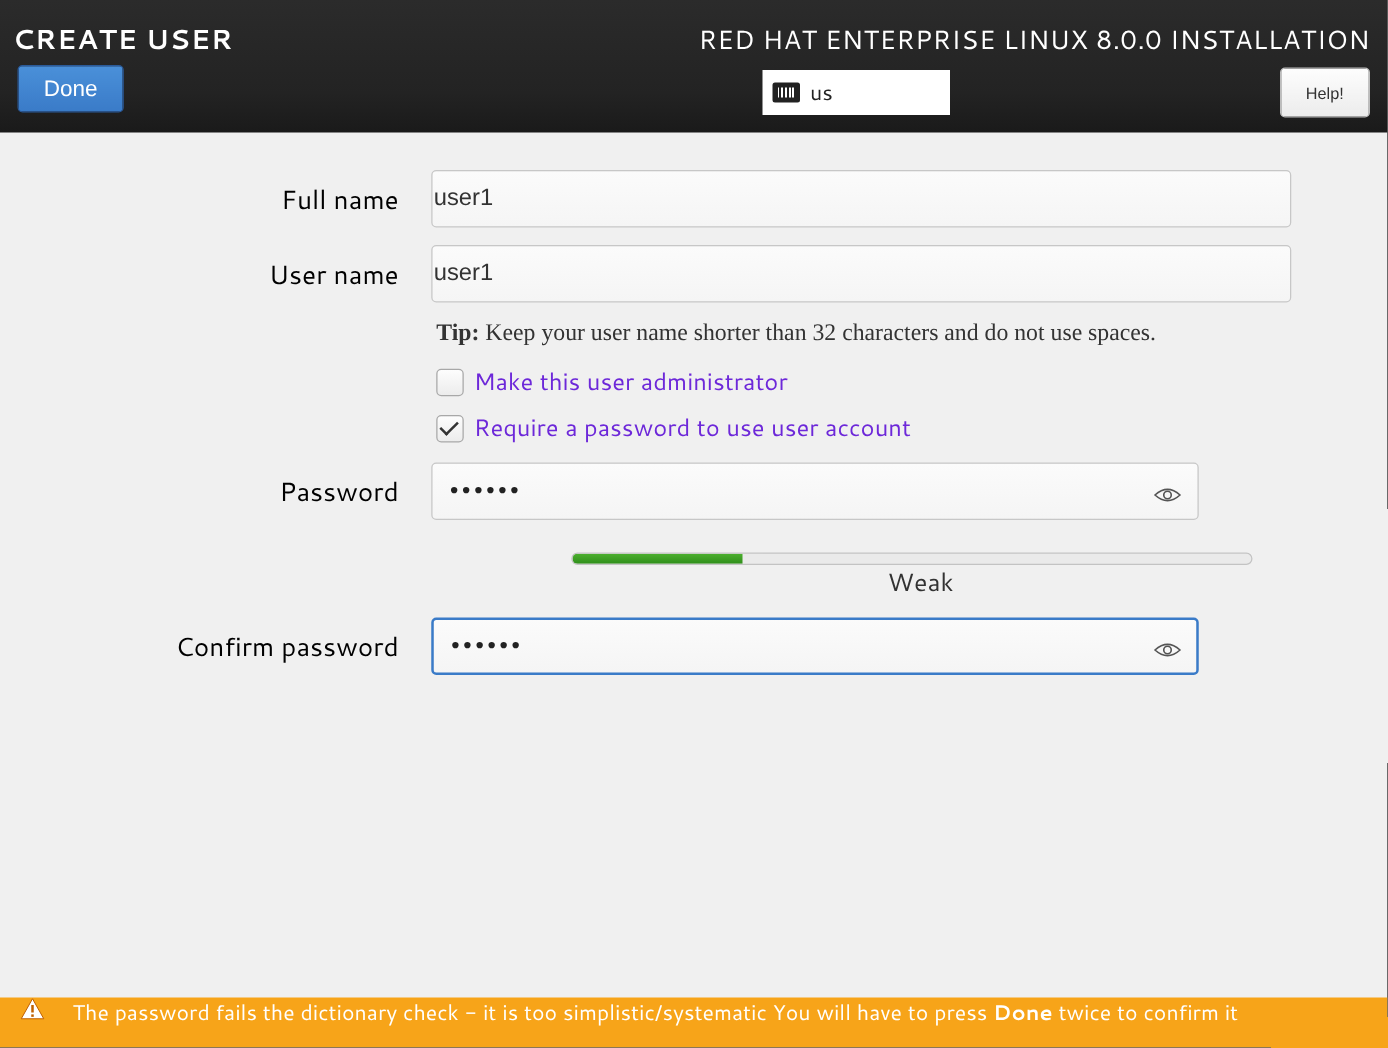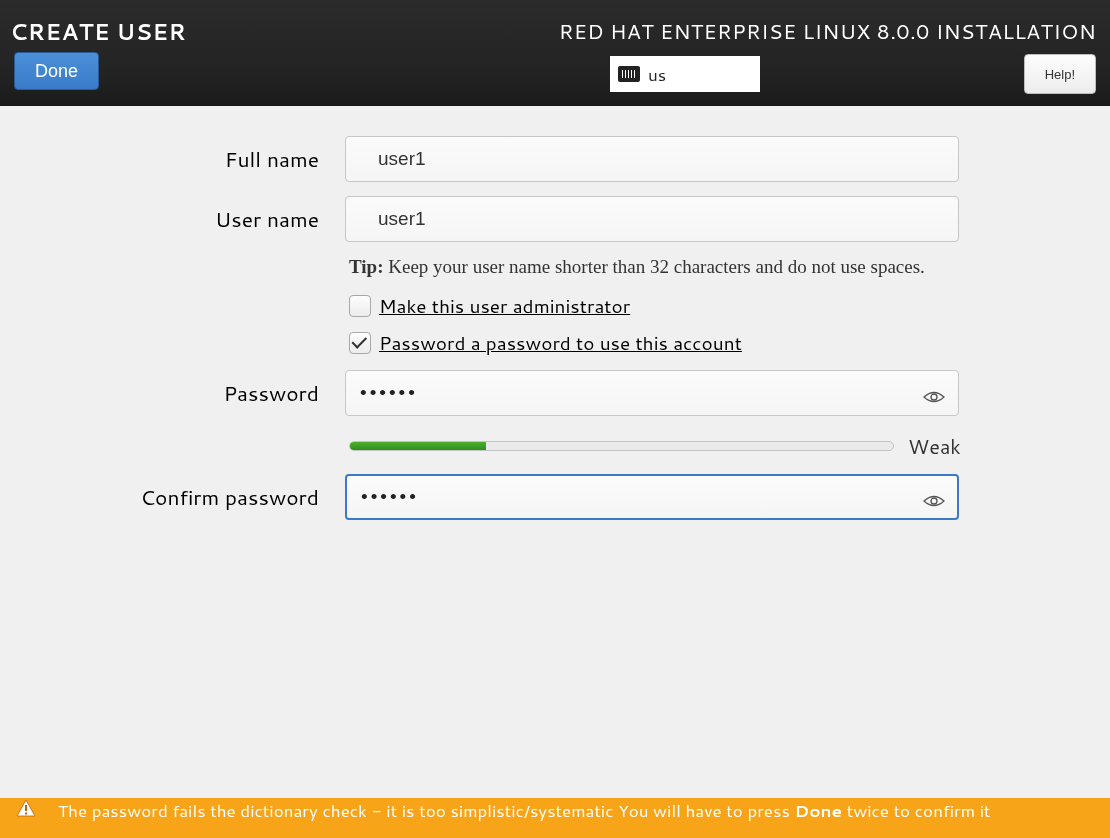--- a/index.html
+++ b/index.html
@@ -48,54 +48,54 @@
     border: 1px solid #bdbdbd; border-radius: 4px;
     color: #333; font-size: 13px; cursor: pointer;
   }
 
   
   .main { padding-top: 30px; }
   .row { display: flex; align-items: center; margin-bottom: 14px; }
   .label-col { width: 345px; text-align: right; padding-right: 26px; font-size: 21px; color: #000000; }
   .field-col { width: 620px; }
   .text-input {
-    width: 614px; height: 46px; padding: 0 32px;
+    width: 688px; height: 46px; padding: 0 1px;
     font-size: 19px; color: #333;
     background: linear-gradient(to bottom,#fbfbfb,#f5f5f5);
     border: 1px solid #c7c7c7; border-radius: 4px;
   }
   .tip-row { margin-left: 349px; margin-top: 8px; margin-bottom: 14px; font-size: 19px; color: #333; font-family: Liberation Serif, serif; }
   .tip-bold { font-weight: 700; }
 
   .check-row { margin-left: 349px; display:flex; align-items:center; margin-bottom: 10px; }
   .checkbox {
     width: 22px; height: 22px; border: 1px solid #a8a8a8; border-radius: 4px;
     background: linear-gradient(to bottom,#fdfdfd,#ececec);
     margin-right: 8px; display:flex; align-items:center; justify-content:center;
     cursor:pointer;
   }
   .checkbox.checked::after {
     content:""; display:block; width:12px; height:6px;
     border-left:2.5px solid #333; border-bottom:2.5px solid #333;
     transform: rotate(-45deg) translate(1px,-2px);
   }
-  .check-label { font-size: 19px; color: #000000; text-decoration: underline; }
+  .check-label { font-size: 19px; color: #6d28d9; }
 
   .pw-wrap { position: relative; width: 614px; }
   .pw-input {
     width: 614px; height: 46px; padding: 0 44px 0 14px;
     font-size: 19px; letter-spacing: 3px; color:#222;
     background: linear-gradient(to bottom,#fbfbfb,#f5f5f5);
     border: 1px solid #c7c7c7; border-radius: 4px;
   }
   .pw-input.focused { border: 2px solid #3a7bc8; }
   .eye-icon { position:absolute; right:14px; top:50%; transform:translateY(-50%); width:22px; height:14px; cursor:pointer; }
   .eye-icon svg { width:22px; height:14px; stroke:#555; fill:none; stroke-width:1.3; }
 
-  .strength-row { margin-left:349px; display:flex; align-items:center; margin-top:16px; margin-bottom:14px; }
+  .strength-row { margin-left:349px; display:flex; align-items:center; margin-top:26px; margin-bottom:14px;flex-direction:column; }
   .strength-bar { width:545px; height:10px; border:1px solid #c3c3c3; border-radius:5px; background:#eaeaea; overflow:hidden; }
   .strength-fill { height:100%; background:linear-gradient(to bottom,#4caf2f,#2f8f1a); }
   .strength-label { margin-left:14px; font-size:20px; color:#333; }
 
   .adv-btn {
     margin-left:349px; margin-top:14px;
     height: 46px; padding: 0 18px;
     background: linear-gradient(to bottom,#fdfdfd,#e9e9e9);
     border:1px solid #bdbdbd; border-radius:4px;
     font-size:18px; color:#333; cursor:pointer;
@@ -148,21 +148,21 @@
       <span>Keep your user name shorter than 32 characters and do not use spaces.</span>
     </div>
 
     <div class="check-row">
       <div class="checkbox" id="cb-admin"></div>
       <div class="check-label">Make this user administrator</div>
     </div>
 
     <div class="check-row">
       <div class="checkbox checked" id="cb-reqpw"></div>
-      <div class="check-label">Password a password to use this account</div>
+      <div class="check-label">Require a password to use user account</div>
     </div>
 
     <div class="row" style="margin-top:14px;">
       <div class="label-col">Password</div>
       <div class="field-col">
         <div class="pw-wrap">
           <input class="pw-input" type="text" value="••••••" style="">
           <span class="eye-icon">
             <svg viewBox="0 0 22 14">
                 <path d="M1 7 Q11 -2 21 7 Q11 16 1 7 Z"></path>

